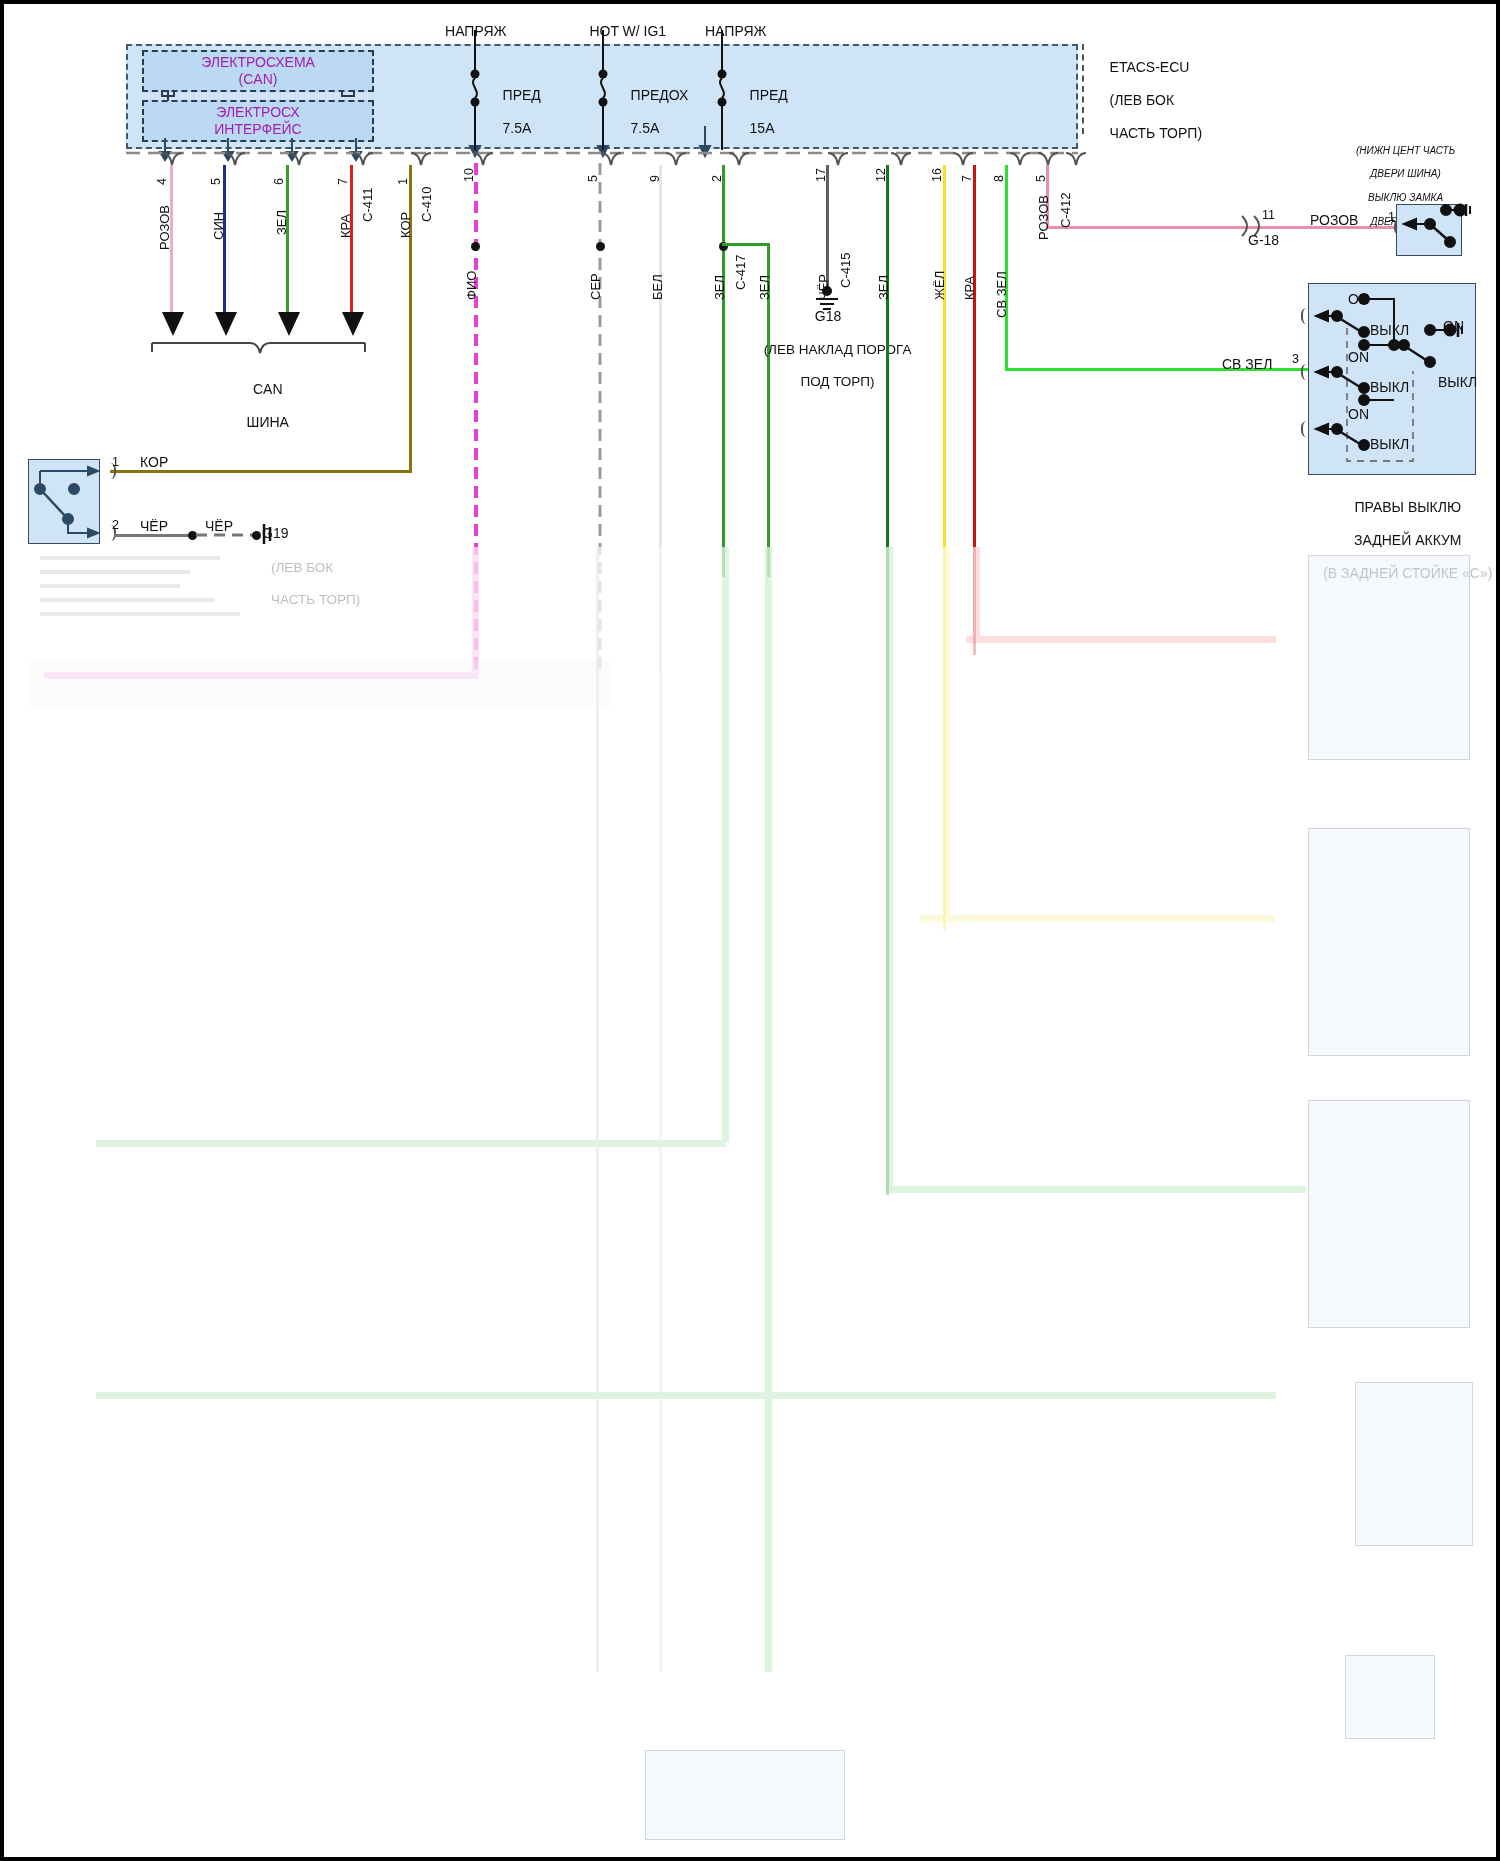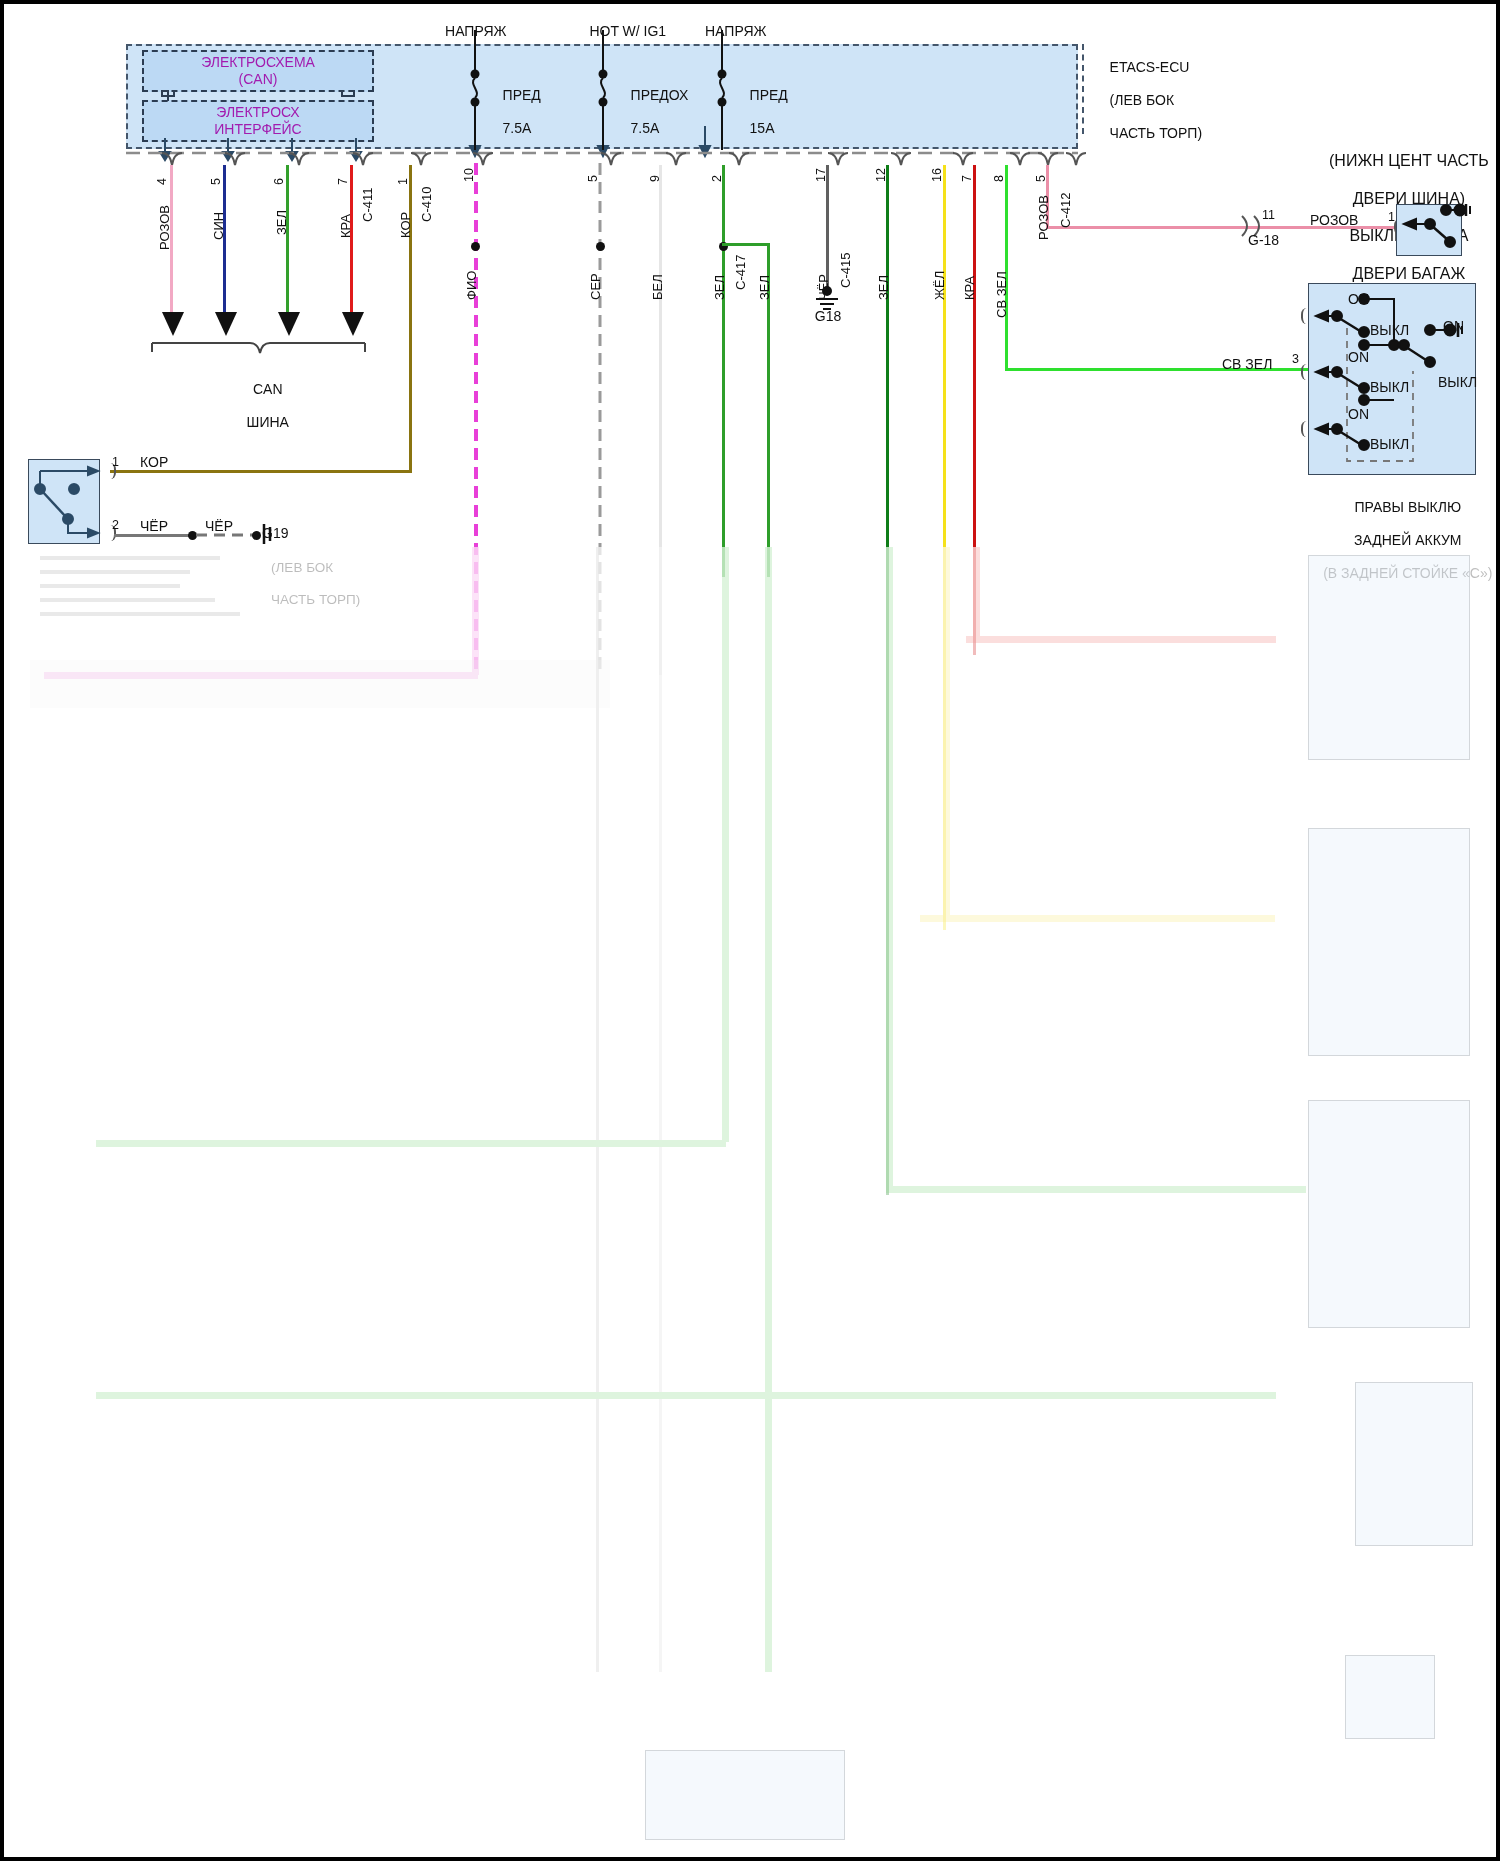--- a/index.html
+++ b/index.html
@@ -239,20 +239,24 @@
   <div class="wv" style="left:826px;top:165px;height:125px;background:#606060;width:2.5px;"></div>
   <div class="vnum" style="left:814px;top:182px;">17</div>
   <div class="vtxt" style="left:816px;top:300px;">ЧЁР</div>
   <div class="vtxt" style="left:838px;top:288px;">C-415</div>
 
   <svg class="abs" style="left:810px;top:285px;width:36px;height:30px;">
     <circle cx="17" cy="6" r="5" fill="#111"></circle>
     <path d="M6,14 L28,14 M10,19 L24,19 M13,24 L21,24" stroke="#111" stroke-width="2"></path>
   </svg>
   <div class="txt c" style="left:768px;top:308px;width:120px;font-size:14px;">G18</div>
+  <div class="txt c" style="left:740px;top:326px;width:180px;font-size:13.5px;">
+    <span>(ЛЕВ НАКЛАД ПОРОГА</span><br>
+    <span>ПОД ТОРП)</span>
+  </div>
 
   <div class="wv" style="left:886px;top:165px;height:1030px;background:#0f7d18;"></div>
   <div class="vnum" style="left:874px;top:182px;">12</div>
   <div class="vtxt" style="left:876px;top:300px;">ЗЕЛ</div>
 
   <div class="wv" style="left:943px;top:165px;height:765px;background:#f5e11a;"></div>
   <div class="vnum" style="left:930px;top:182px;">16</div>
   <div class="vtxt" style="left:932px;top:300px;">ЖЁЛ</div>
 
   <div class="wv" style="left:973px;top:165px;height:490px;background:#cc1111;"></div>
@@ -316,21 +320,21 @@
     <path d="M4,3 L4,23 M10,6 L10,20" stroke="#111" stroke-width="2.5"></path>
   </svg>
   <div class="txt" style="left:140px;top:518px;font-size:14px;">ЧЁР</div>
   <div class="txt" style="left:205px;top:518px;font-size:14px;">ЧЁР</div>
   <div class="txt" style="left:262px;top:525px;font-size:14px;">G19</div>
   <div class="txt" style="left:256px;top:544px;width:160px;font-size:13.5px;">
     <span>(ЛЕВ БОК</span><br>
     <span>ЧАСТЬ ТОРП)</span>
   </div>
 
-  <div class="txt c" style="left:1300px;top:133px;width:200px;font-size:16px;">
+  <div class="txt c" style="left:1300px;top:133px;width:200px;font-size:10px;font-style:italic;">
     <span>(НИЖН ЦЕНТ ЧАСТЬ</span><br>
     <span>ДВЕРИ ШИНА)</span><br>
     <span>ВЫКЛЮ ЗАМКА</span><br>
     <span>ДВЕРИ БАГАЖ</span>
   </div>
 
   <svg class="abs" style="left:1240px;top:216px;width:30px;height:22px;">
     <g stroke="#555" stroke-width="2" fill="none">
       <path d="M2,20 q10,-10 0,-20"></path>
       <path d="M14,20 q10,-10 0,-20"></path>

